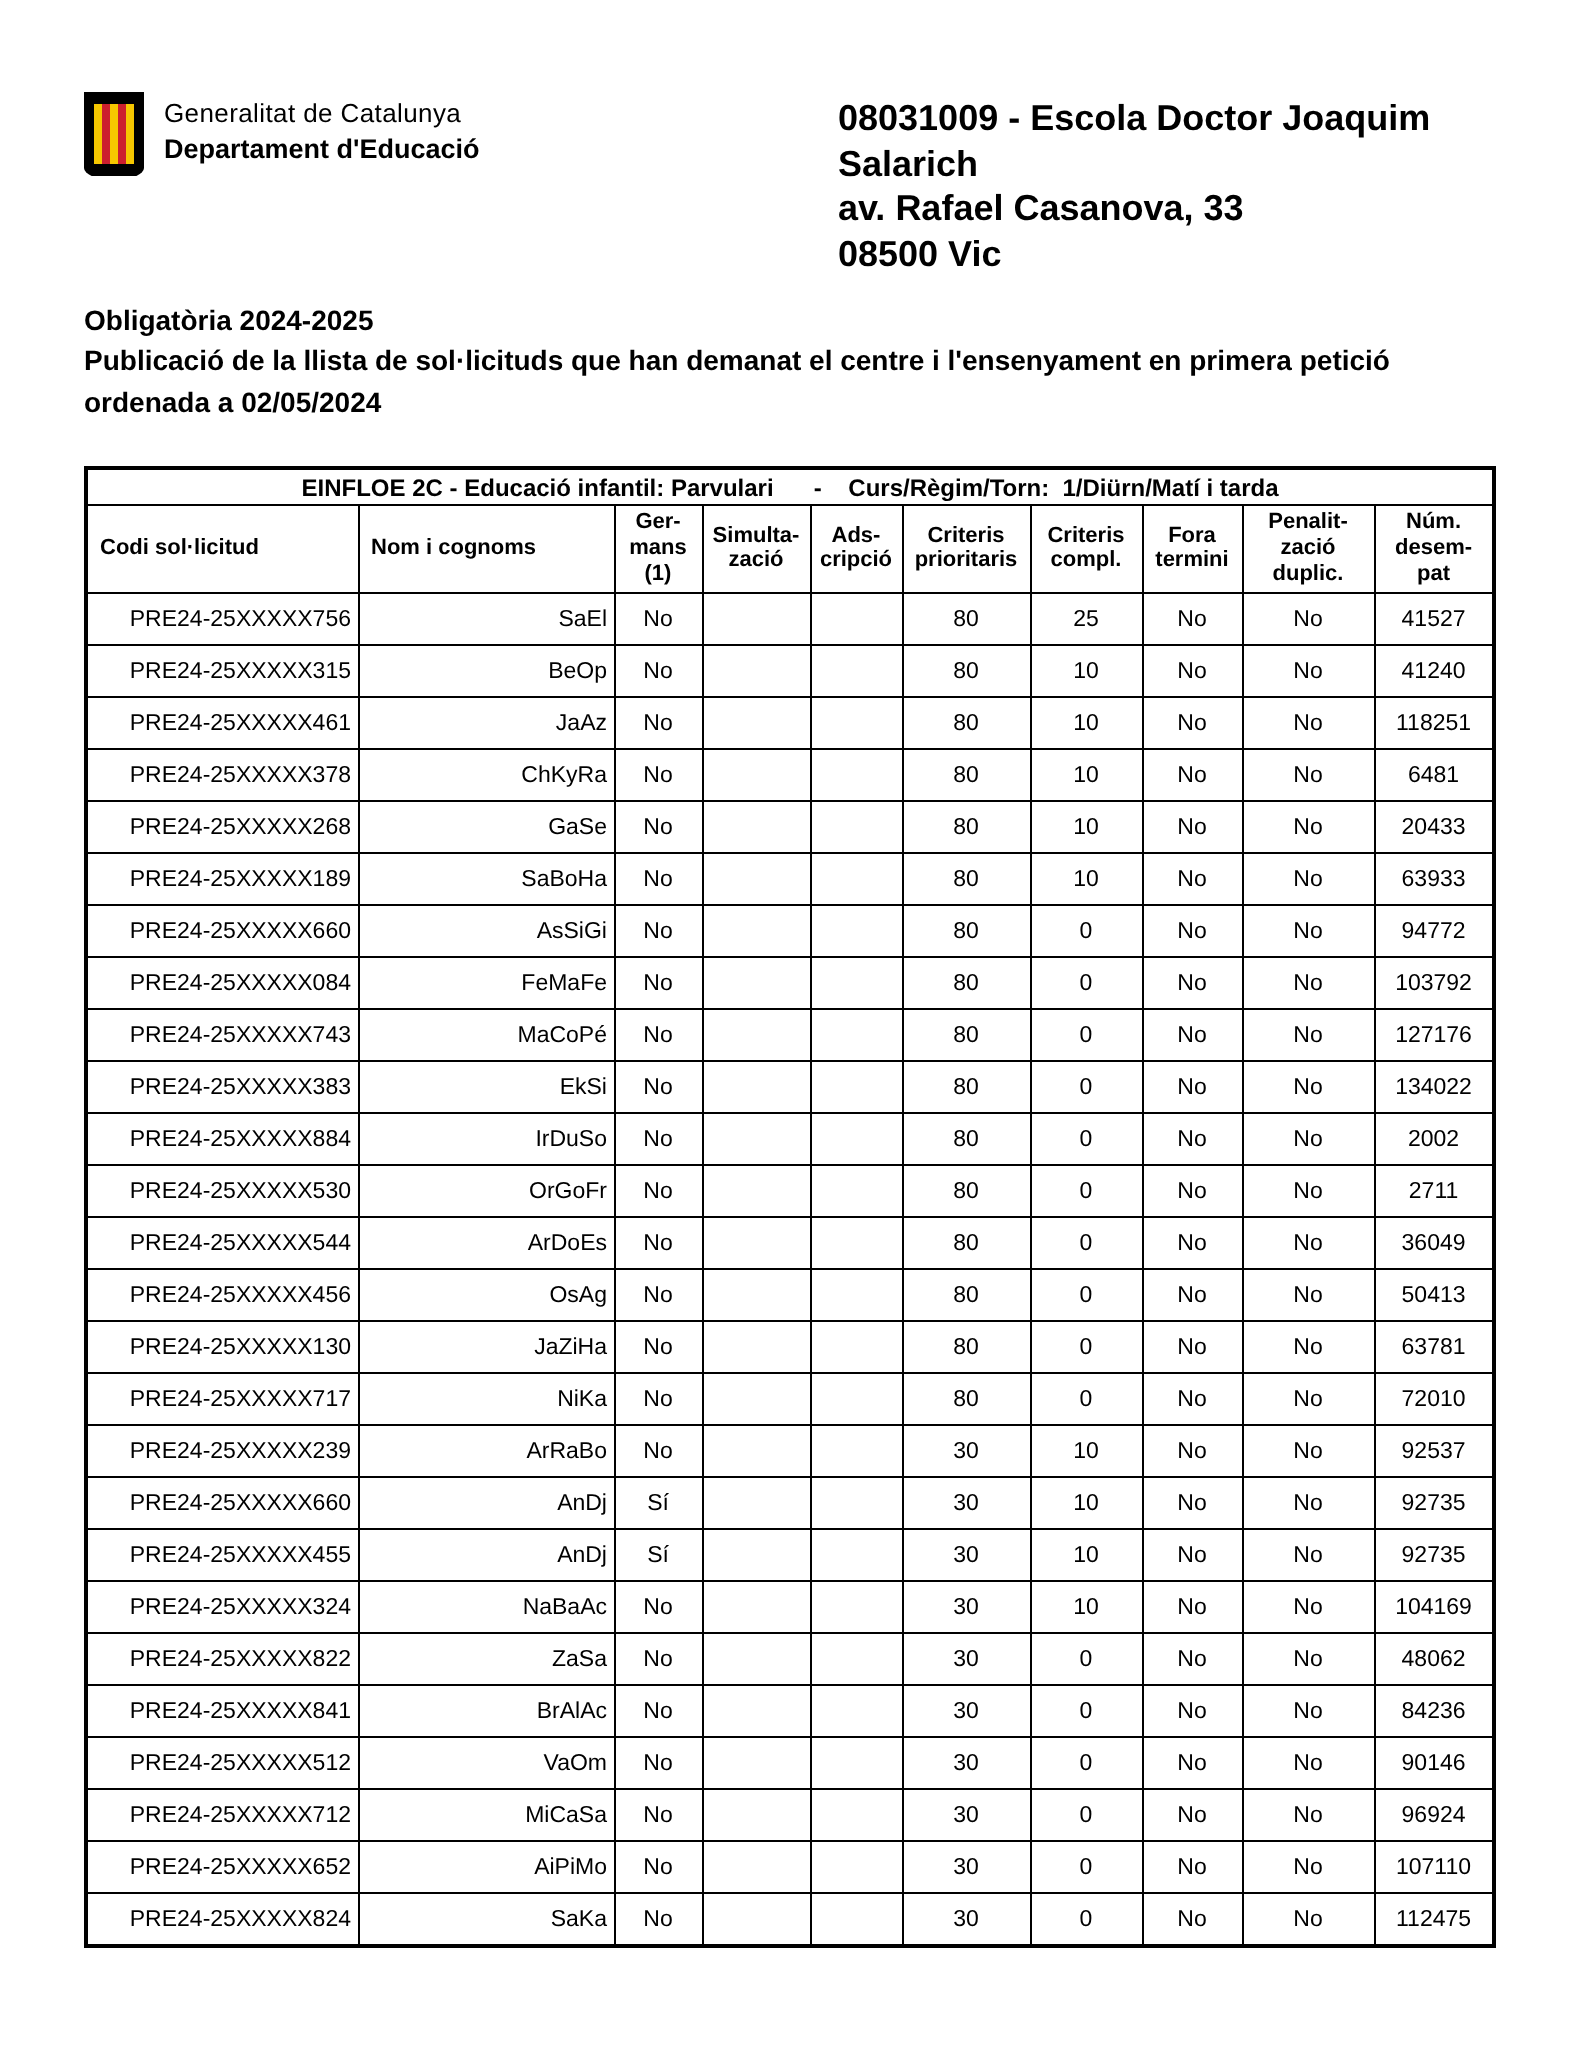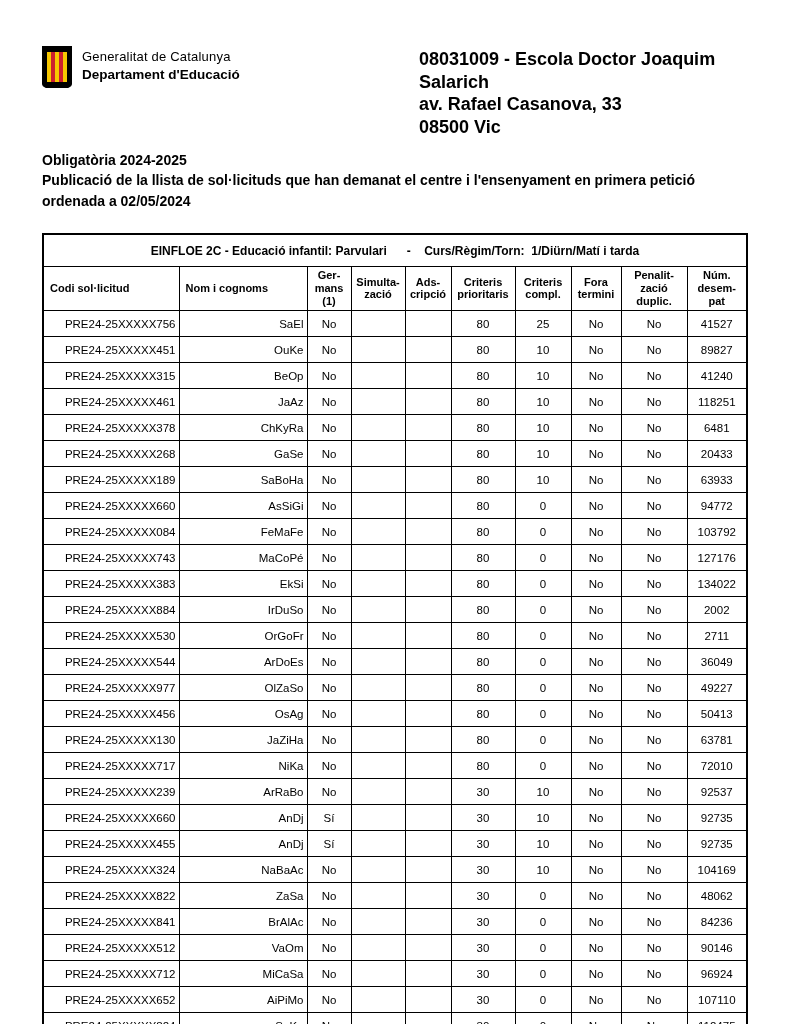--- a/index.html
+++ b/index.html
@@ -35,21 +35,21 @@
     font-size: 11.5px;
   }
   .list-table th, .list-table td {
     border: 1px solid #000;
     vertical-align: middle;
   }
   .list-table { border: 2px solid #000; }
   .group-header-cell {
     font-weight: bold;
     font-size: 12px;
-    height: 33px;
+    height: 19px;
     white-space: pre;
   }
   .col-header-cell {
     font-weight: bold;
     font-size: 11px;
     text-align: center;
     vertical-align: top;
     padding: 2px 1px 3px 1px;
     white-space: pre-line;
     line-height: 1.15;
@@ -144,32 +144,20 @@
           <td class="col-2">No</td>
           <td class="col-3"></td>
           <td class="col-4"></td>
           <td class="col-5">80</td>
           <td class="col-6">25</td>
           <td class="col-7">No</td>
           <td class="col-8">No</td>
           <td class="col-9">41527</td>
         </tr>
         <tr>
-          <td class="col-0">PRE24-25XXXXX451</td>
-          <td class="col-1">OuKe</td>
-          <td class="col-2">No</td>
-          <td class="col-3"></td>
-          <td class="col-4"></td>
-          <td class="col-5">80</td>
-          <td class="col-6">10</td>
-          <td class="col-7">No</td>
-          <td class="col-8">No</td>
-          <td class="col-9">89827</td>
-        </tr>
-        <tr>
           <td class="col-0">PRE24-25XXXXX315</td>
           <td class="col-1">BeOp</td>
           <td class="col-2">No</td>
           <td class="col-3"></td>
           <td class="col-4"></td>
           <td class="col-5">80</td>
           <td class="col-6">10</td>
           <td class="col-7">No</td>
           <td class="col-8">No</td>
           <td class="col-9">41240</td>
@@ -298,32 +286,20 @@
           <td class="col-0">PRE24-25XXXXX544</td>
           <td class="col-1">ArDoEs</td>
           <td class="col-2">No</td>
           <td class="col-3"></td>
           <td class="col-4"></td>
           <td class="col-5">80</td>
           <td class="col-6">0</td>
           <td class="col-7">No</td>
           <td class="col-8">No</td>
           <td class="col-9">36049</td>
-        </tr>
-        <tr>
-          <td class="col-0">PRE24-25XXXXX977</td>
-          <td class="col-1">OlZaSo</td>
-          <td class="col-2">No</td>
-          <td class="col-3"></td>
-          <td class="col-4"></td>
-          <td class="col-5">80</td>
-          <td class="col-6">0</td>
-          <td class="col-7">No</td>
-          <td class="col-8">No</td>
-          <td class="col-9">49227</td>
         </tr>
         <tr>
           <td class="col-0">PRE24-25XXXXX456</td>
           <td class="col-1">OsAg</td>
           <td class="col-2">No</td>
           <td class="col-3"></td>
           <td class="col-4"></td>
           <td class="col-5">80</td>
           <td class="col-6">0</td>
           <td class="col-7">No</td>

